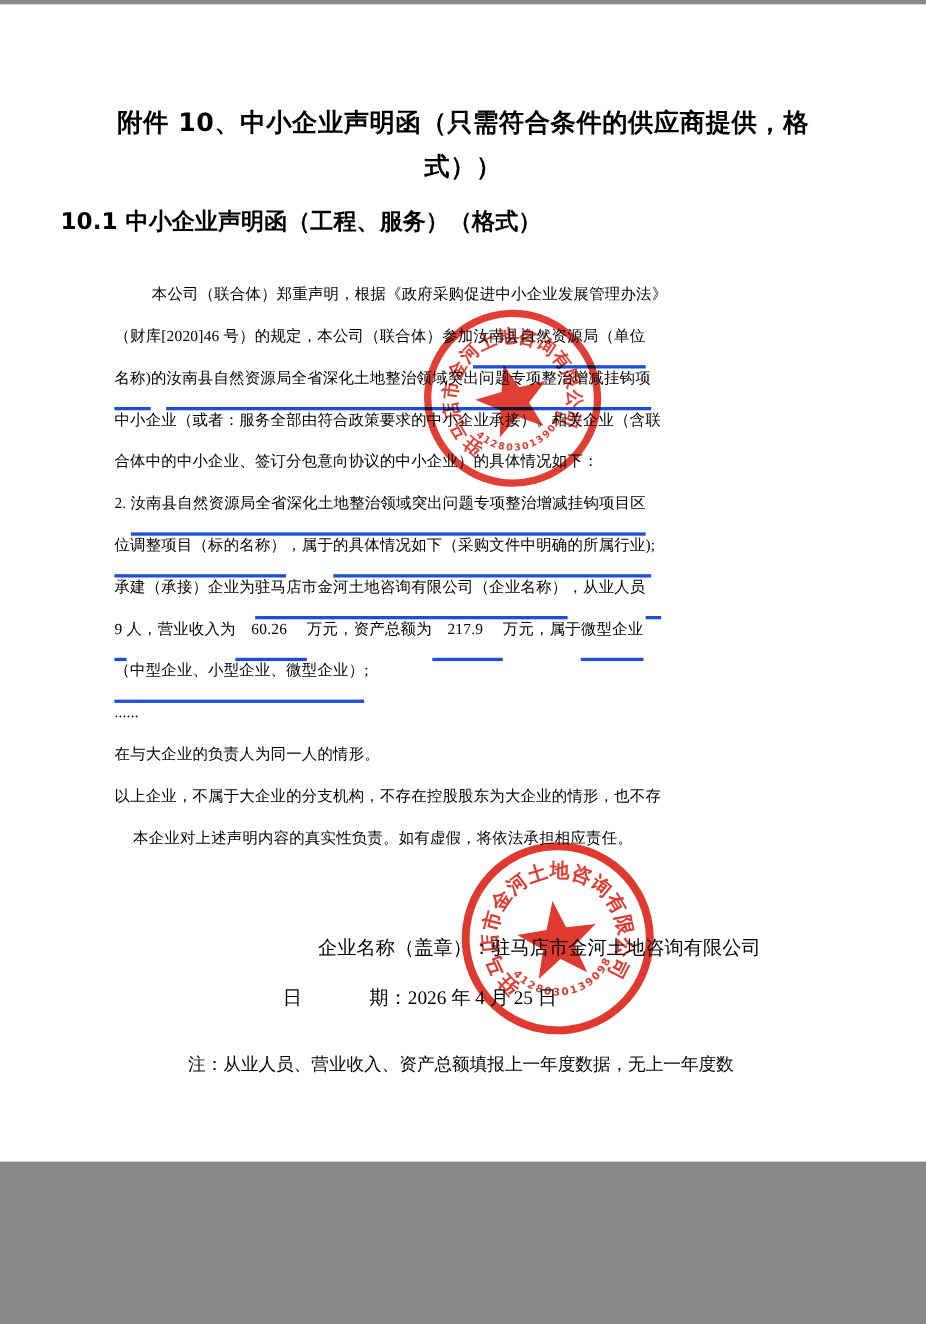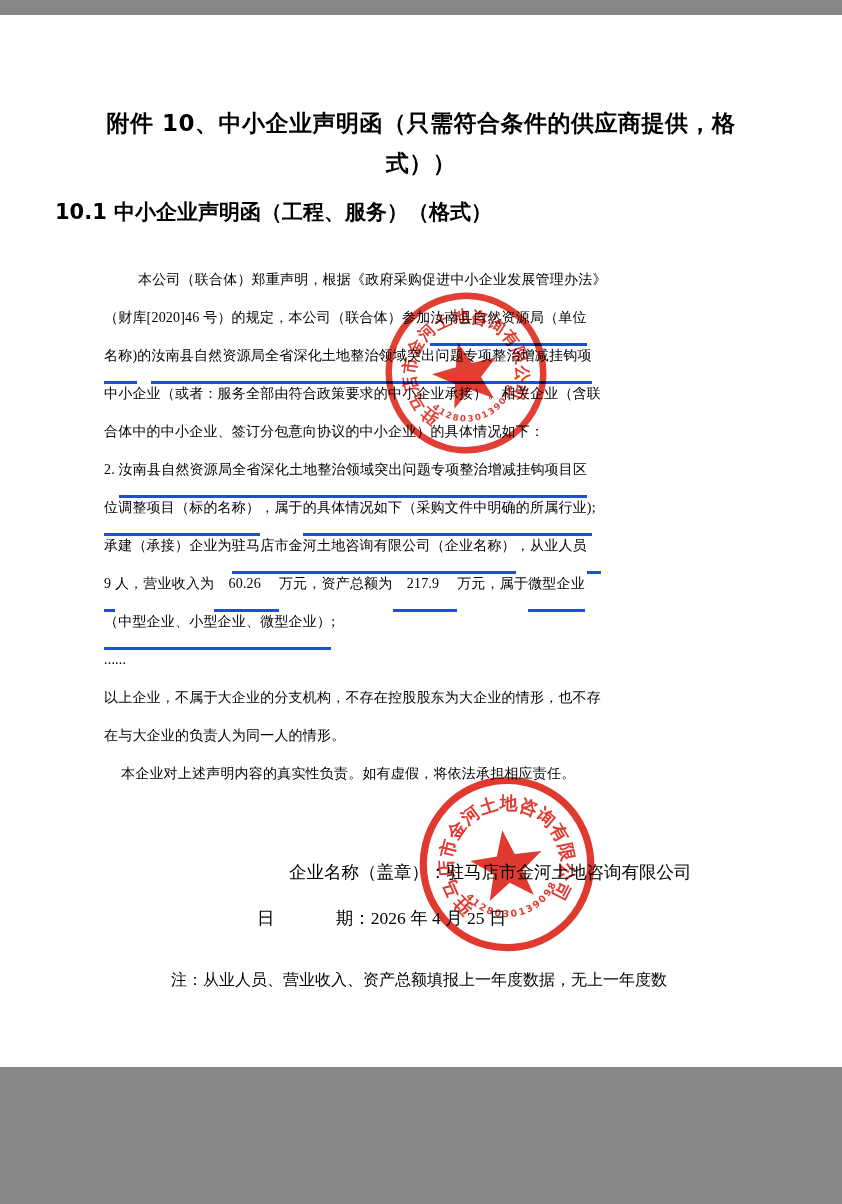--- a/index.html
+++ b/index.html
@@ -1,19 +1,19 @@
 <!DOCTYPE html>
 <html><head>
 <meta charset="utf-8">
 <style>
   html,body { margin:0; padding:0; background:#888; }
   .page {
     position:relative;
     width:842px; height:1052px;
-    margin:15px auto;
+    margin:4px auto;
     background:#ffffff;
     font-family:"Liberation Serif","DejaVu Serif",serif;
     color:#000;
     overflow:hidden;
     text-decoration:underline;
   }
   .doc-title {
     position:absolute; top:88px; left:55px; right:55px;
     text-align:center;
     font-family:"DejaVu Sans","Liberation Sans",sans-serif;
@@ -81,22 +81,22 @@
       <div class="bline"><span>（财库[2020]46 号）的规定，本公司（联合体）参加</span><span class="u">汝南县自然资源局（单位</span></div>
       <div class="bline"><span class="u">名称)</span><span>的</span><span class="u">汝南县自然资源局全省深化土地整治领域突出问题专项整治增减挂钩项</span></div>
       <div class="bline"><span>中小企业（或者：服务全部由符合政策要求的中小企业承接）。相关企业（含联</span></div>
       <div class="bline"><span>合体中的中小企业、签订分包意向协议的中小企业）的具体情况如下：</span></div>
       <div class="bline"><span>2. </span><span class="u">汝南县自然资源局全省深化土地整治领域突出问题专项整治增减挂钩项目区</span></div>
       <div class="bline"><span class="u">位调整项目（标的名称）</span><span>，属于</span><span class="u">的具体情况如下（采购文件中明确的所属行业)</span><span>;</span></div>
       <div class="bline"><span>承建（承接）企业为</span><span class="u">驻马店市金河土地咨询有限公司（企业名称）</span><span>，从业人员</span><span class="u">　</span></div>
       <div class="bline"><span class="u">9 </span><span>人，营业收入为</span><span class="u">　60.26　 </span><span>万元，资产总额为</span><span class="u">　217.9　 </span><span>万元，属于</span><span class="u">微型企业</span></div>
       <div class="bline"><span class="u">（中型企业、小型企业、微型企业）</span><span>;</span></div>
       <div class="bline"><span>......</span></div>
+      <div class="bline"><span>在与大企业的负责人为同一人的情形。</span></div>
       <div class="bline"><span>以上企业，不属于大企业的分支机构，不存在控股股东为大企业的情形，也不存</span></div>
-      <div class="bline"><span>在与大企业的负责人为同一人的情形。</span></div>
       <div class="bline" style="text-indent: 17px;"><span>本企业对上述声明内容的真实性负责。如有虚假，将依法承担相应责任。</span></div>
     </div>
 
   <div class="signoff-company">企业名称（盖章）：驻马店市金河土地咨询有限公司</div>
   <div class="signoff-date">日　　　  期：2026 年 4 月 25 日</div>
 
   <div class="note">
     <div class="n1">注：从业人员、营业收入、资产总额填报上一年度数据，无上一年度数</div>
   </div>
 

